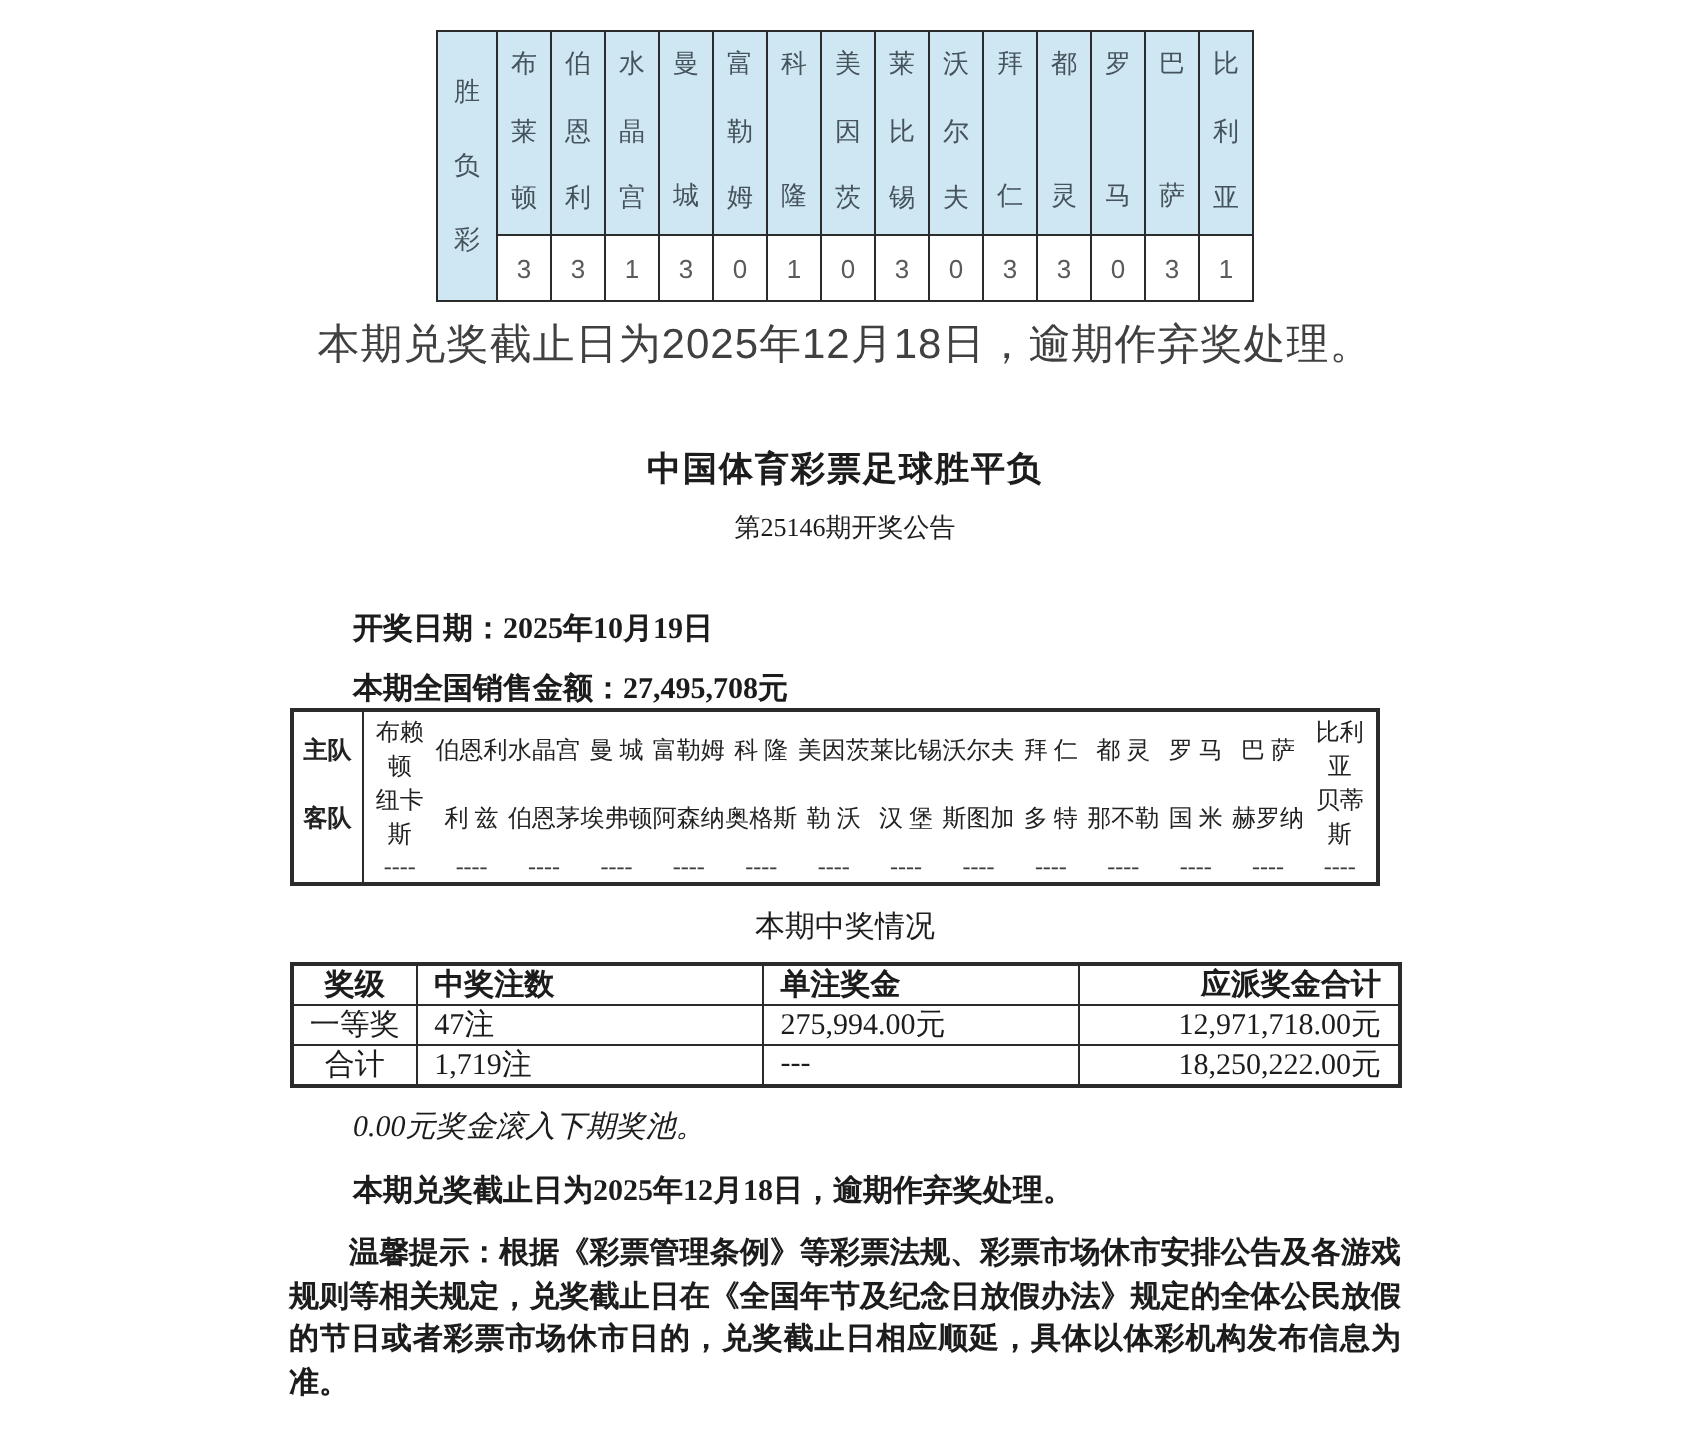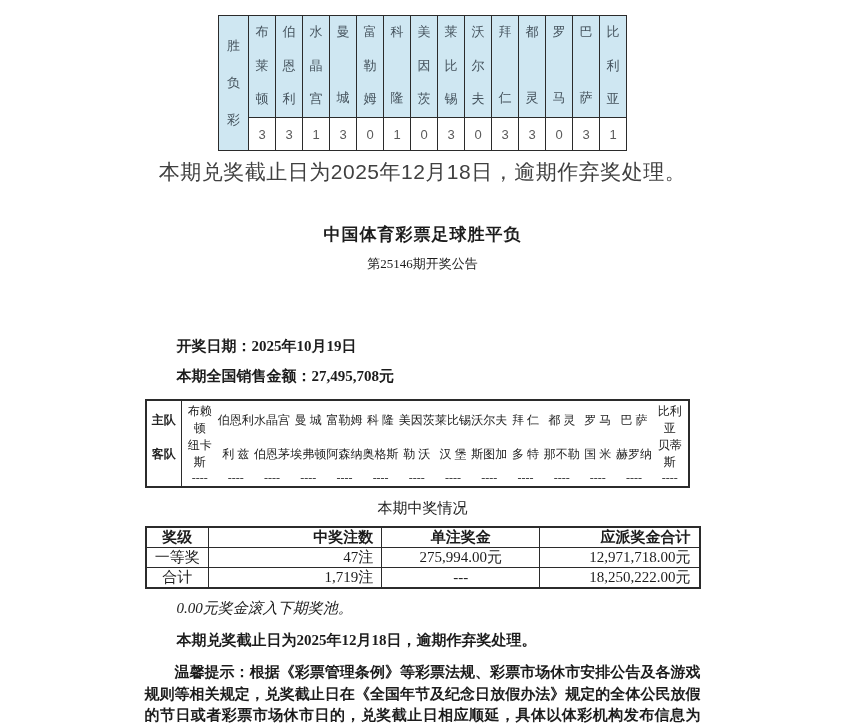--- a/index.html
+++ b/index.html
@@ -63,28 +63,27 @@
   
   .announce {
     width: 556px;
     margin: 37px auto 0 auto;
     font-family: "Liberation Serif", serif;
     color: #1c1c1c;
   }
   .a-title { text-align: center; font-size: 17px; font-weight: bold; letter-spacing: 1px; }
   .a-sub   { text-align: center; font-size: 13px; margin-top: 9px; }
   .a-line  { padding-left: 32px; font-size: 15px; font-weight: 600; }
-  .a-line.first { margin-top: 64px; }
+  .a-line.first { margin-top: 32px; }
   .a-line + .a-line { margin-top: 11px; }
 
   
   .match-table {
     border-collapse: collapse;
     width: 545px;
-    margin-top: 13px;
     table-layout: fixed;
     border: 2px solid var(--line);
     font-size: 12px;
   }
   .match-table td { padding: 0; text-align: center; color: #222; }
   .match-table .mlabel {
     width: 36px;
     border-right: 1px solid var(--line);
     font-weight: 600;
   }
@@ -107,22 +106,22 @@
     table-layout: fixed;
   }
   .prize-table td {
     border: 1px solid var(--line);
     height: 20px;
     padding: 0 8px;
     color: #1c1c1c;
   }
   .prize-table .hdr td { text-align: center; font-weight: bold; }
   .prize-table td.c0 { width: 62px; text-align: center; padding: 0 6px; }
-  .prize-table td.c1 { width: 170px; text-align: right; }
-  .prize-table td.c2 { width: 155px; text-align: center; }
+  .prize-table td.c1 { width: 170px; text-align: left; }
+  .prize-table td.c2 { width: 155px; text-align: left; }
   .prize-table td.c3 { width: 157px; text-align: right; }
 
   .a-plain { padding-left: 32px; font-size: 15px; }
   .rollover { margin-top: 10px; font-style: italic; }
   .deadline { margin-top: 13px; font-weight: 600; }
   .tips {
     margin-top: 12px;
     font-size: 15px;
     line-height: 21.5px;
     text-indent: 2em;

